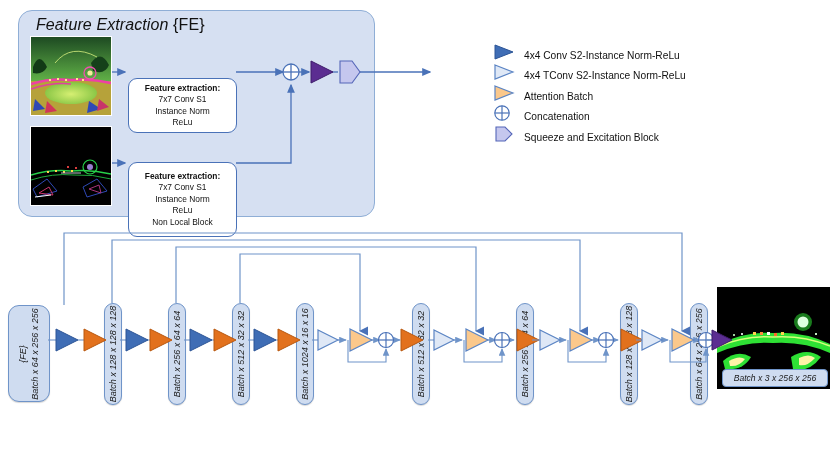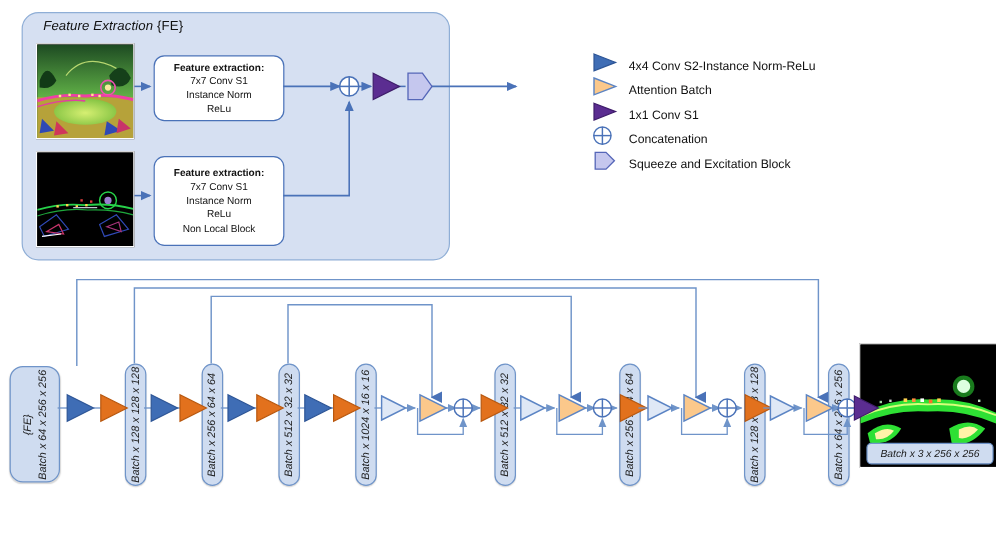--- a/index.html
+++ b/index.html
@@ -3,31 +3,31 @@
 <meta charset="utf-8">
 <style>
   html,body{margin:0;padding:0;background:#ffffff;}
   body{width:830px;height:467px;position:relative;overflow:hidden;
        font-family:"Liberation Sans", sans-serif;color:#1a1a1a;}
   .abs{position:absolute;}
 
   
   #fe-panel{left:18px;top:10px;width:355px;height:205px;
             background:#d6e0f2;border:1px solid #8faed6;border-radius:14px;}
-  #fe-title{left:36px;top:16px;font-size:11px;font-style:italic;
+  #fe-title{left:36px;top:16px;font-size:16px;font-style:italic;
             color:#111;white-space:nowrap;letter-spacing:.1px;text-align:right;}
   #fe-title .brace{font-style:normal;}
 
   .thumb{border:1px solid #ffffff;background:#000;overflow:hidden;}
   #thumb-top{left:30px;top:36px;width:80px;height:78px;}
   #thumb-bot{left:30px;top:126px;width:80px;height:78px;}
 
   .fe-box{background:#fff;border:1px solid #4a72b8;border-radius:9px;
           text-align:center;font-size:8.4px;line-height:11.4px;color:#111;
-          display:flex;flex-direction:column;justify-content:center;}
+          display:flex;flex-direction:column;justify-content:center;margin-top:32px;}
   #fe-box-top{left:128px;top:46px;width:107px;height:53px;}
   #fe-box-bot{left:128px;top:130px;width:107px;height:73px;}
   .fe-box b{font-weight:bold;font-size:8.4px;}
 
   
   #legend{left:492px;top:40px;width:330px;}
   .leg-row{display:flex;align-items:flex-end;height:20.5px;}
   .leg-glyph{width:26px;height:18px;flex:0 0 26px;position:relative;}
   .leg-label{font-size:10.2px;color:#111;white-space:nowrap;padding-left:6px;}
 
@@ -171,38 +171,38 @@
   <div class="leg-row">
     <span class="leg-glyph">
       <svg width="26" height="18" class="gl">
           <path d="M3 2 L21 9 L3 16 Z" fill="#3f6db5" stroke="#2d5596" stroke-width="1"></path>
         </svg>
     </span>
     <span class="leg-label">4x4 Conv S2-Instance Norm-ReLu</span>
   </div>
 
 
+  <div class="leg-row">
+    <span class="leg-glyph">
+      <svg width="26" height="18" class="gl">
+          <path d="M3 2 L21 9 L3 16 Z" fill="#dfe8f6" stroke="#5b84c4" stroke-width="1.2"></path>
+        </svg>
+    </span>
+    <span class="leg-label">4x4 TConv S2-Instance Norm-ReLu</span>
+  </div>
 
   <div class="leg-row">
     <span class="leg-glyph">
       <svg width="26" height="18" class="gl">
           <path d="M3 2 L21 9 L3 16 Z" fill="#fbc88b" stroke="#5b84c4" stroke-width="1.2"></path>
         </svg>
     </span>
     <span class="leg-label">Attention Batch</span>
   </div>
 
-  <div class="leg-row">
-    <span class="leg-glyph">
-      <svg width="26" height="18" class="gl">
-          <path d="M3 2 L21 9 L3 16 Z" fill="#5b2d91" stroke="#3f1d6b" stroke-width="1"></path>
-        </svg>
-    </span>
-    <span class="leg-label">1x1 Conv S1</span>
-  </div>
 
   <div class="leg-row">
     <span class="leg-glyph">
       <svg width="26" height="18" class="gl">
         <circle cx="10" cy="9" r="7.2" fill="#ffffff" stroke="#4a72b8" stroke-width="1.2"></circle>
         <line x1="2.8" y1="9" x2="17.2" y2="9" stroke="#4a72b8" stroke-width="1.2"></line>
         <line x1="10" y1="1.8" x2="10" y2="16.2" stroke="#4a72b8" stroke-width="1.2"></line>
       </svg>
     </span>
     <span class="leg-label">Concatenation</span>

